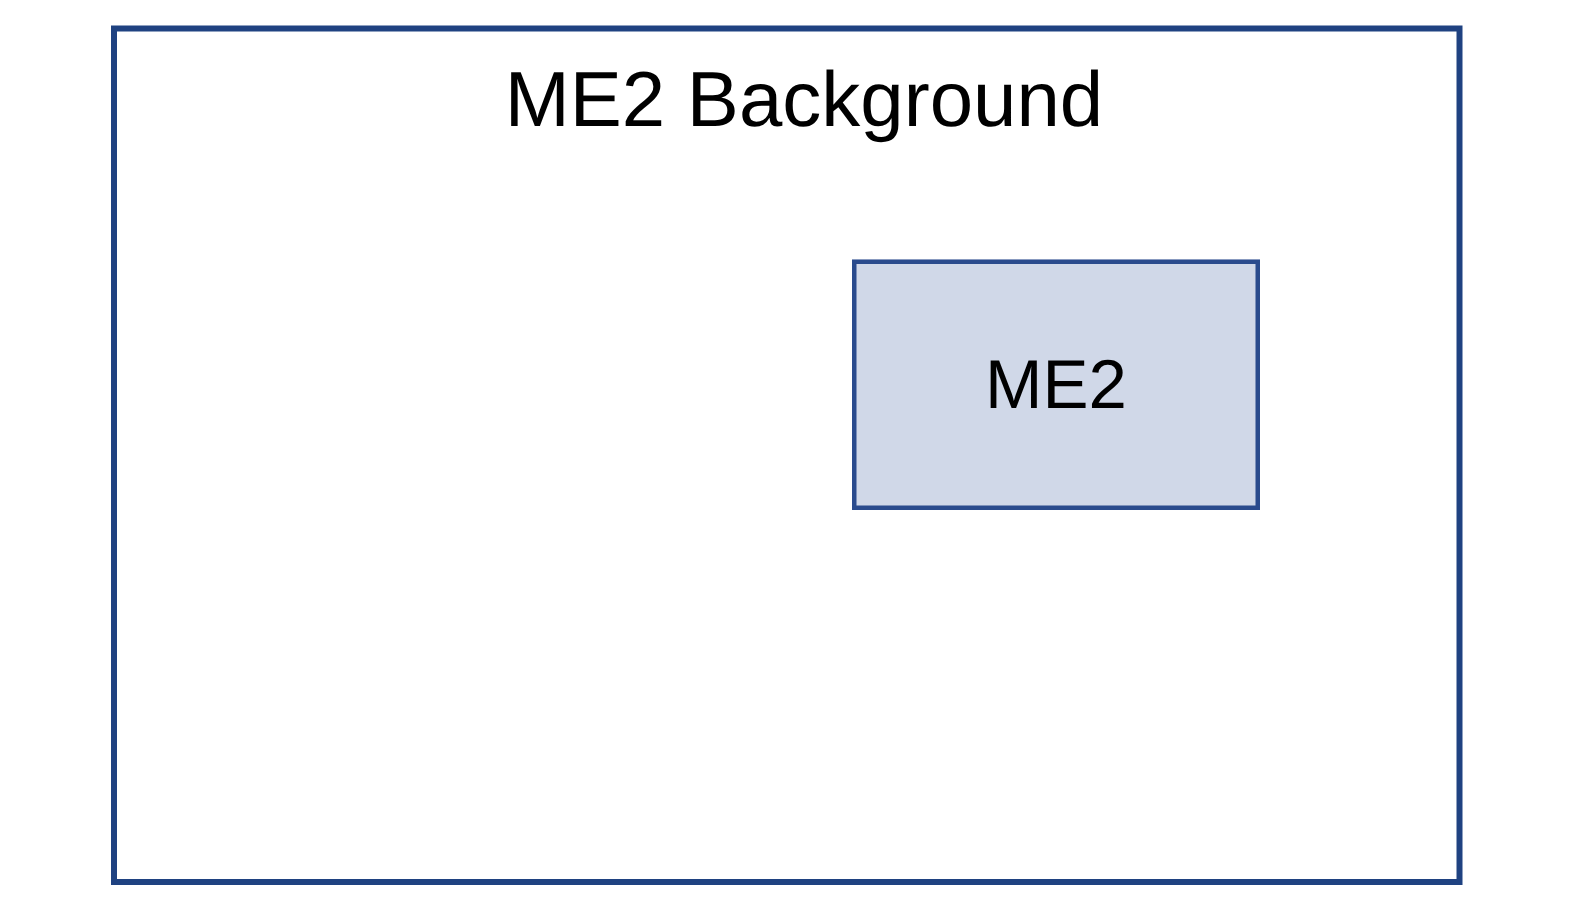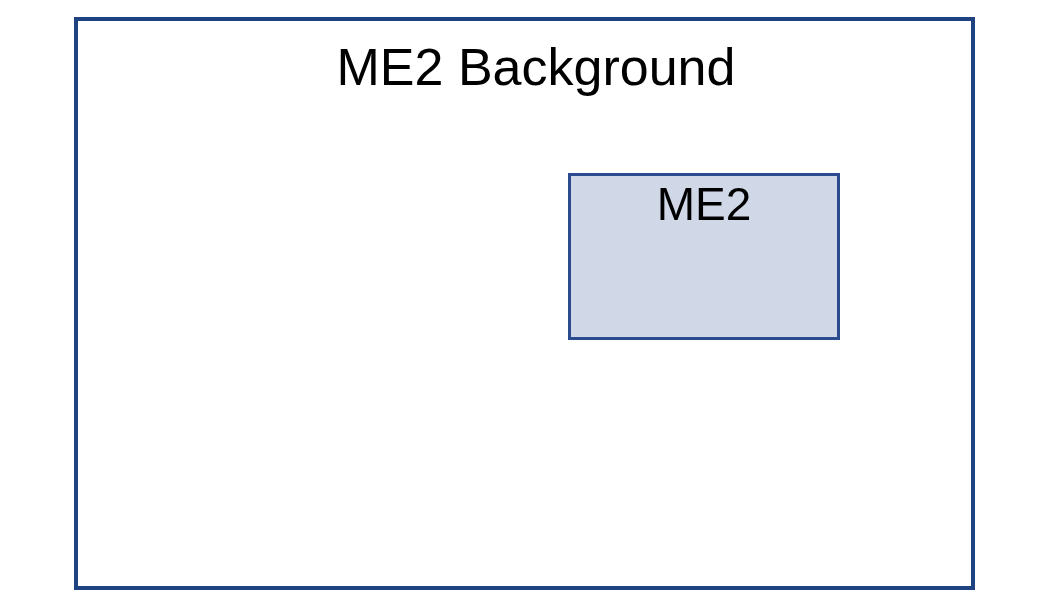--- a/index.html
+++ b/index.html
@@ -54,21 +54,21 @@
     left: 490px;  
     top: 152px;   
     width: 272px;
     height: 167px;
     box-sizing: border-box;
     background: #d0d8e8;
     border: 3px solid #2a4b8d;
     display: flex;
     flex-direction: column;
     align-items: center;
-    justify-content: flex-start;
+    justify-content: center;
   }
 
   .node-line {
     font-size: 46px;
     line-height: 1.22;
     color: #000000;
     text-align: center;
     white-space: nowrap;
   }
 </style>

